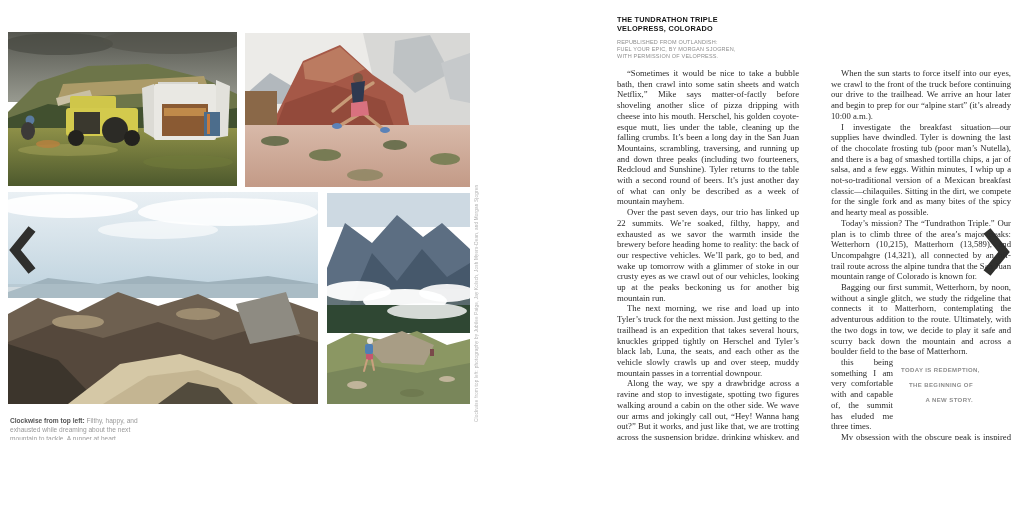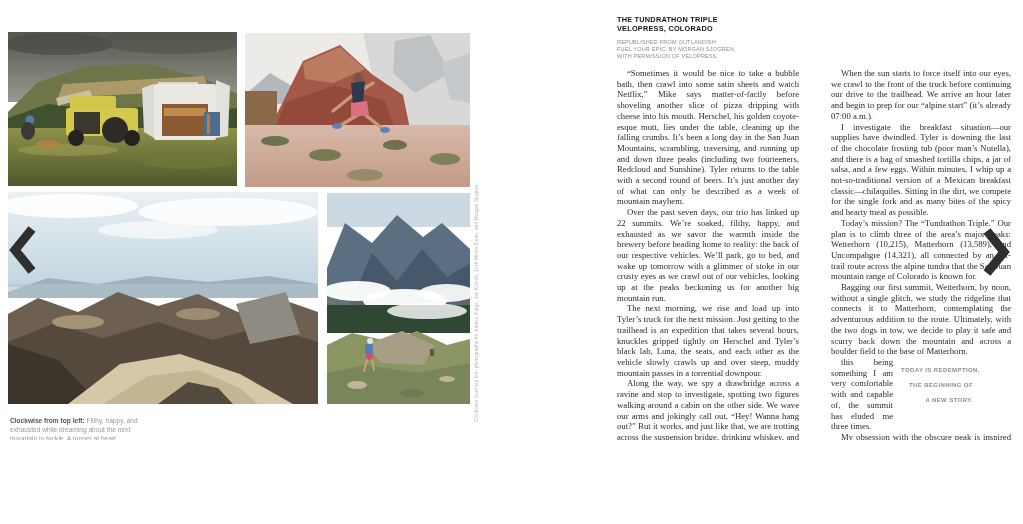--- a/index.html
+++ b/index.html
@@ -224,21 +224,21 @@
 
   <div class="col col1">
     <p>“Sometimes it would be nice to take a bubble bath, then crawl into some satin sheets and watch Netflix,” Mike says matter-of-factly before shoveling another slice of pizza dripping with cheese into his mouth. Herschel, his golden coyote-esque mutt, lies under the table, cleaning up the falling crumbs. It’s been a long day in the San Juan Mountains, scrambling, traversing, and running up and down three peaks (including two fourteeners, Redcloud and Sunshine). Tyler returns to the table with a second round of beers. It’s just another day of what can only be described as a week of mountain mayhem.</p>
     <p>Over the past seven days, our trio has linked up 22 summits. We’re soaked, filthy, happy, and exhausted as we savor the warmth inside the brewery before heading home to reality: the back of our respective vehicles. We’ll park, go to bed, and wake up tomorrow with a glimmer of stoke in our crusty eyes as we crawl out of our vehicles, looking up at the peaks beckoning us for another big mountain run.</p>
     <p>The next morning, we rise and load up into Tyler’s truck for the next mission. Just getting to the trailhead is an expedition that takes several hours, knuckles gripped tightly on Herschel and Tyler’s black lab, Luna, the seats, and each other as the vehicle slowly crawls up and over steep, muddy mountain passes in a torrential downpour.</p>
     <p>Along the way, we spy a drawbridge across a ravine and stop to investigate, spotting two figures walking around a cabin on the other side. We wave our arms and jokingly call out, “Hey! Wanna hang out?” But it works, and just like that, we are trotting across the suspension bridge, drinking whiskey, and eating quesadillas around a blazing campfire tucked deep in the backcountry with a Vanity Fair photographer and an art director on vacation from New York City.</p>
     <p>When it’s finally time for bed, we stumble back across the bridge and pass out together in Tyler’s truck bed, where I am warmed between both guys, two wet dogs, and a chorus of flatulence. So this is living the dirtbag dream. I must be the luckiest gal in the world.</p>
   </div>
 
   <div class="col col2">
-    <p>When the sun starts to force itself into our eyes, we crawl to the front of the truck before continuing our drive to the trailhead. We arrive an hour later and begin to prep for our “alpine start” (it’s already 07:00 a.m.).</p>
+    <p>When the sun starts to force itself into our eyes, we crawl to the front of the truck before continuing our drive to the trailhead. We arrive an hour later and begin to prep for our “alpine start” (it’s already 10:00 a.m.).</p>
     <p>I investigate the breakfast situation—our supplies have dwindled. Tyler is downing the last of the chocolate frosting tub (poor man’s Nutella), and there is a bag of smashed tortilla chips, a jar of salsa, and a few eggs. Within minutes, I whip up a not-so-traditional version of a Mexican breakfast classic—chilaquiles. Sitting in the dirt, we compete for the single fork and as many bites of the spicy and hearty meal as possible.</p>
     <p>Today’s mission? The “Tundrathon Triple.” Our plan is to climb three of the area’s major peaks: Wetterhorn (10,215), Matterhorn (13,589), and Uncompahgre (14,321), all connected by an off-trail route across the alpine tundra that the San Juan mountain range of Colorado is known for.</p>
     <p>Bagging our first summit, Wetterhorn, by noon, without a single glitch, we study the ridgeline that connects it to Matterhorn, contemplating the adventurous addition to the route. Ultimately, with the two dogs in tow, we decide to play it safe and scurry back down the mountain and across a boulder field to the base of Matterhorn.</p>
     <p><span class="pullquote">
           <span class="pq-line">TODAY IS REDEMPTION,</span>
           <span class="pq-line">THE BEGINNING OF</span>
           <span class="pq-line">A NEW STORY.</span>
         </span><span>this being something I am very comfortable with and capable of, the summit has eluded me three times.</span></p>
     <p>My obsession with the obscure peak is inspired by my favorite book, The Dharma Bums, by Jack Kerouac. In the book, Matterhorn symbolizes one’s dharma or path. With that in mind, my last few summer pilgrimages to the mountain with failed summit bids felt like my annual reminder that something in my life was not right. Right here, running up the grassy base of the</p>
   </div>

